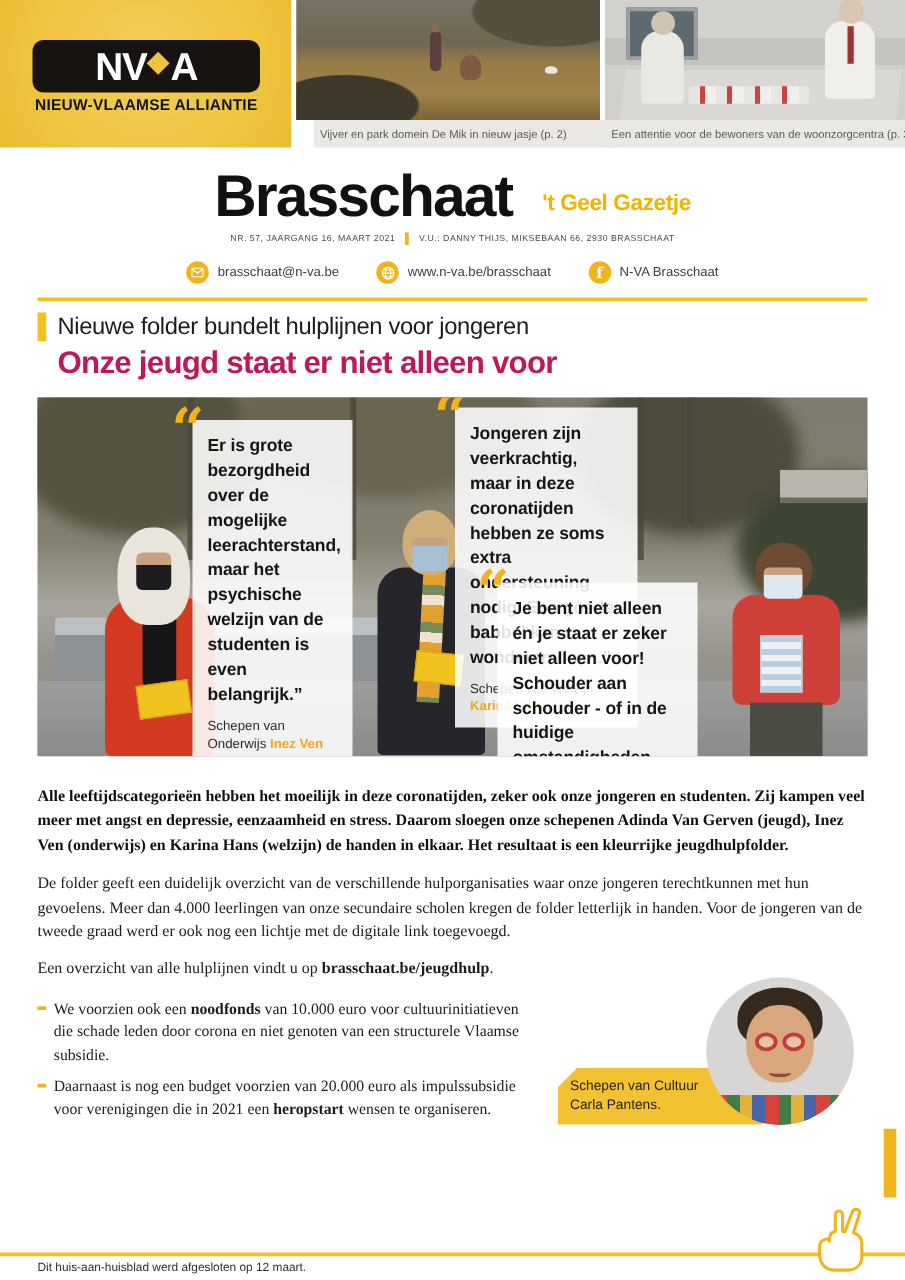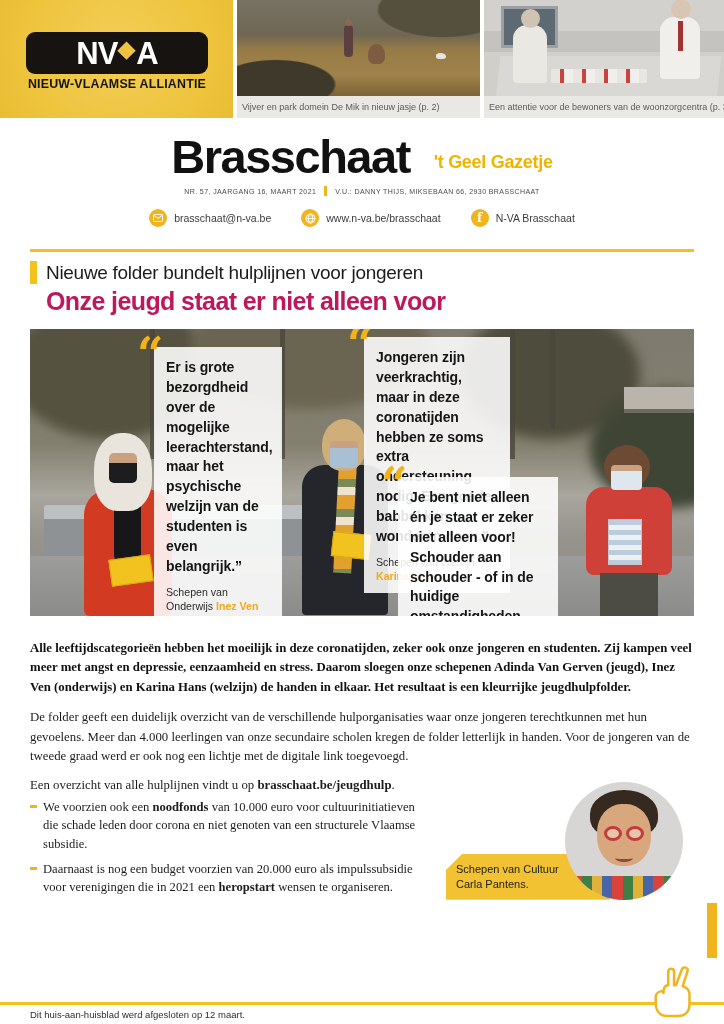--- a/index.html
+++ b/index.html
@@ -43,36 +43,36 @@
     background: repeating-linear-gradient(90deg,#e8e6e2 0 9px, #c9433f 9px 13px, #f1efec 13px 22px); border-radius:2px;}
   .p2-figL { position:absolute; left:12%; top:26%; width:34px; height:58px; background:#eae8e3; border-radius:14px 14px 4px 4px; }
   .p2-figL::before { content:""; position:absolute; left:8px; top:-16px; width:19px; height:19px; border-radius:50%; background:#cfc4b4; }
   .p2-figR { position:absolute; right:10%; top:18%; width:40px; height:62px; background:#f0efec; border-radius:14px 14px 4px 4px; }
   .p2-figR::before { content:""; position:absolute; left:11px; top:-18px; width:20px; height:20px; border-radius:50%; background:#d9c6b2; }
   .p2-figR::after { content:""; position:absolute; left:18px; top:4px; width:5px; height:30px; background:#a03430; }
   .hcaption {
     position:absolute; top:96px; height:22px; background:#eae8e5;
     font-size:9px; color:#5a5a5a; display:flex; align-items:center; padding:0 5px; white-space:nowrap; overflow:hidden;
   }
-  .hcaption.c1 { left:237px; width:243px; }
+  .hcaption.c1 { left:251px; width:243px; }
   .hcaption.c2 { left:484px; width:240px; }
   
   .masthead { position:absolute; left:0; top:118px; width:724px; height:130px; text-align:center; }
   .title-row { display:flex; justify-content:center; align-items:flex-end; margin-top:15px; }
   .mast-title { font-size:47px; font-weight:800; letter-spacing:-1.5px; color:#111; line-height:1; }
   .mast-sub { font-size:18px; font-weight:800; color:#f0b400; margin-left:24px; margin-bottom:7px; letter-spacing:-0.3px; }
   .issue-row { margin-top:6px; font-size:7px; letter-spacing:0.4px; color:#4a4a4a; display:flex; justify-content:center; align-items:center; gap:8px; }
   .issue-divider { width:3px; height:10px; background:#f0b41e; display:inline-block; }
   .contact-row { margin-top:13px; display:flex; justify-content:center; align-items:center; gap:30px; }
   .contact-item { display:flex; align-items:center; gap:7px; font-size:10.5px; color:#3c3c3c; }
   .cicon { width:18px; height:18px; border-radius:50%; background:#f0b41e; display:flex; align-items:center; justify-content:center; color:#fff; flex:0 0 auto; }
   .cicon svg { display:block; }
   .fb-glyph { font-weight:800; font-size:12px; color:#fff; font-family:"DejaVu Serif", serif; }
   
-  .article1 { position:absolute; left:30px; top:249px; width:664px; border-top:3px solid #f5c21d; padding-top:9px; }
+  .article1 { position:absolute; left:30px; top:238px; width:664px; border-top:3px solid #f5c21d; padding-top:9px; }
   .kicker-row { display:flex; align-items:center; }
   .kicker-bar { width:7px; height:23px; background:#f5c21d; margin-right:9px; }
   .kicker { font-size:19px; color:#1c1c1c; letter-spacing:-0.3px; }
   .headline1 { margin-left:16px; margin-top:3px; font-size:25px; font-weight:800; letter-spacing:-0.6px; color:#be185d; }
   
   .scene { position:relative; margin-top:13px; width:664px; height:287px; overflow:hidden;
     background: linear-gradient(180deg,#7e7a6e 0%, #84806f 40%, #a9a69e 58%, #97948e 72%, #8e8b85 100%);
   }
   .blob { position:absolute; border-radius:50%; filter:blur(6px); }
   .b1 { left:-20px; top:-30px; width:200px; height:140px; background:#55523f; }

